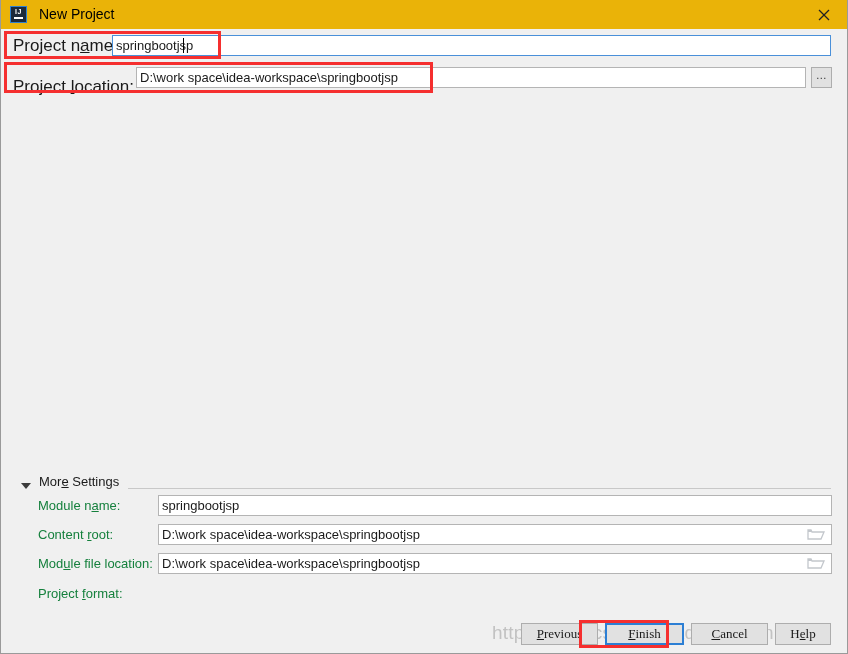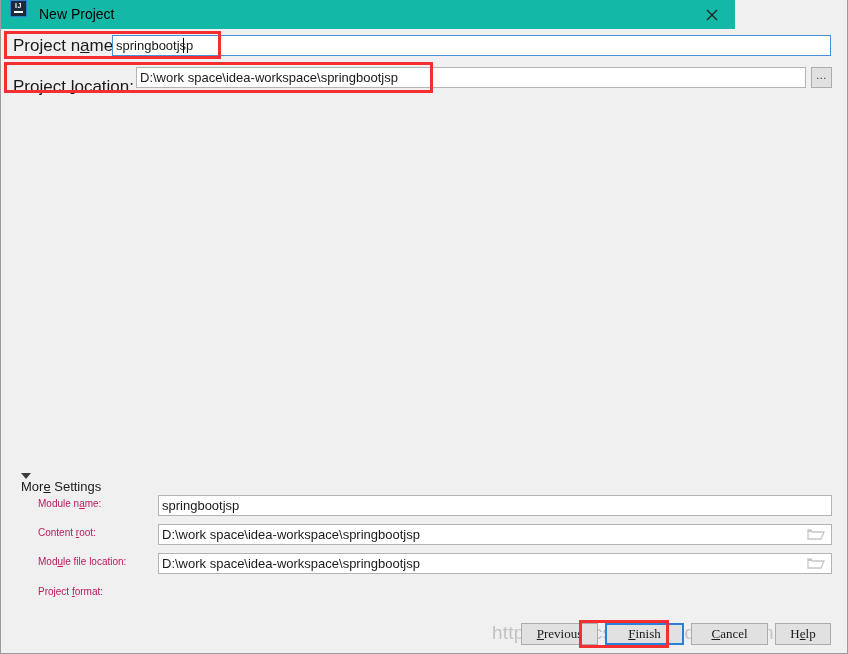--- a/index.html
+++ b/index.html
@@ -28,25 +28,25 @@
     border-left: 1px solid #9a9a9a;
     border-right: 1px solid #9a9a9a;
     border-bottom: 1px solid #9a9a9a;
     overflow: hidden;
   }
 
   
   #titlebar {
     position: absolute;
     left: 0; top: 0;
-    width: 734px;
+    width: 846px;
     height: 29px;
-    background: #14b8a6;
-    display: flex;
-    align-items: flex-start;
+    background: #eab308;
+    display: flex;
+    align-items: center;
   }
   #app-icon {
     width: 17px;
     height: 17px;
     margin-left: 9px;
     background: #1d2a3a;
     border: 1px solid #2d7fd0;
     box-sizing: border-box;
     position: relative;
     flex: none;
@@ -176,22 +176,21 @@
   #annot-finish { left: 578px; top: 620px; width: 90px; height: 28px; }
 
   
   #more-settings-header {
     position: absolute;
     left: 20px;
     top: 473px;
     width: 810px;
     height: 16px;
     display: flex;
-    align-items: flex-start;
-    flex-direction: column;
+    align-items: flex-end;
   }
   #more-settings-arrow {
     width: 0; height: 0;
     border-left: 5px solid transparent;
     border-right: 5px solid transparent;
     border-top: 6px solid #3c3c3c;
     margin-right: 8px;
     flex: none;
     cursor: default;
   }
@@ -204,22 +203,22 @@
   #more-settings-rule {
     flex: 1 1 auto;
     height: 1px;
     background: #c8c8c8;
     margin-left: 9px;
   }
 
   
   .setting-label {
     position: absolute;
-    font-size: 10px;
-    color: #be185d;
+    font-size: 13px;
+    color: #15803d;
     white-space: nowrap;
     left: 37px;
   }
   .setting-input {
     position: absolute;
     left: 157px;
     width: 674px;
     height: 21px;
     box-sizing: border-box;
     background: #ffffff;

